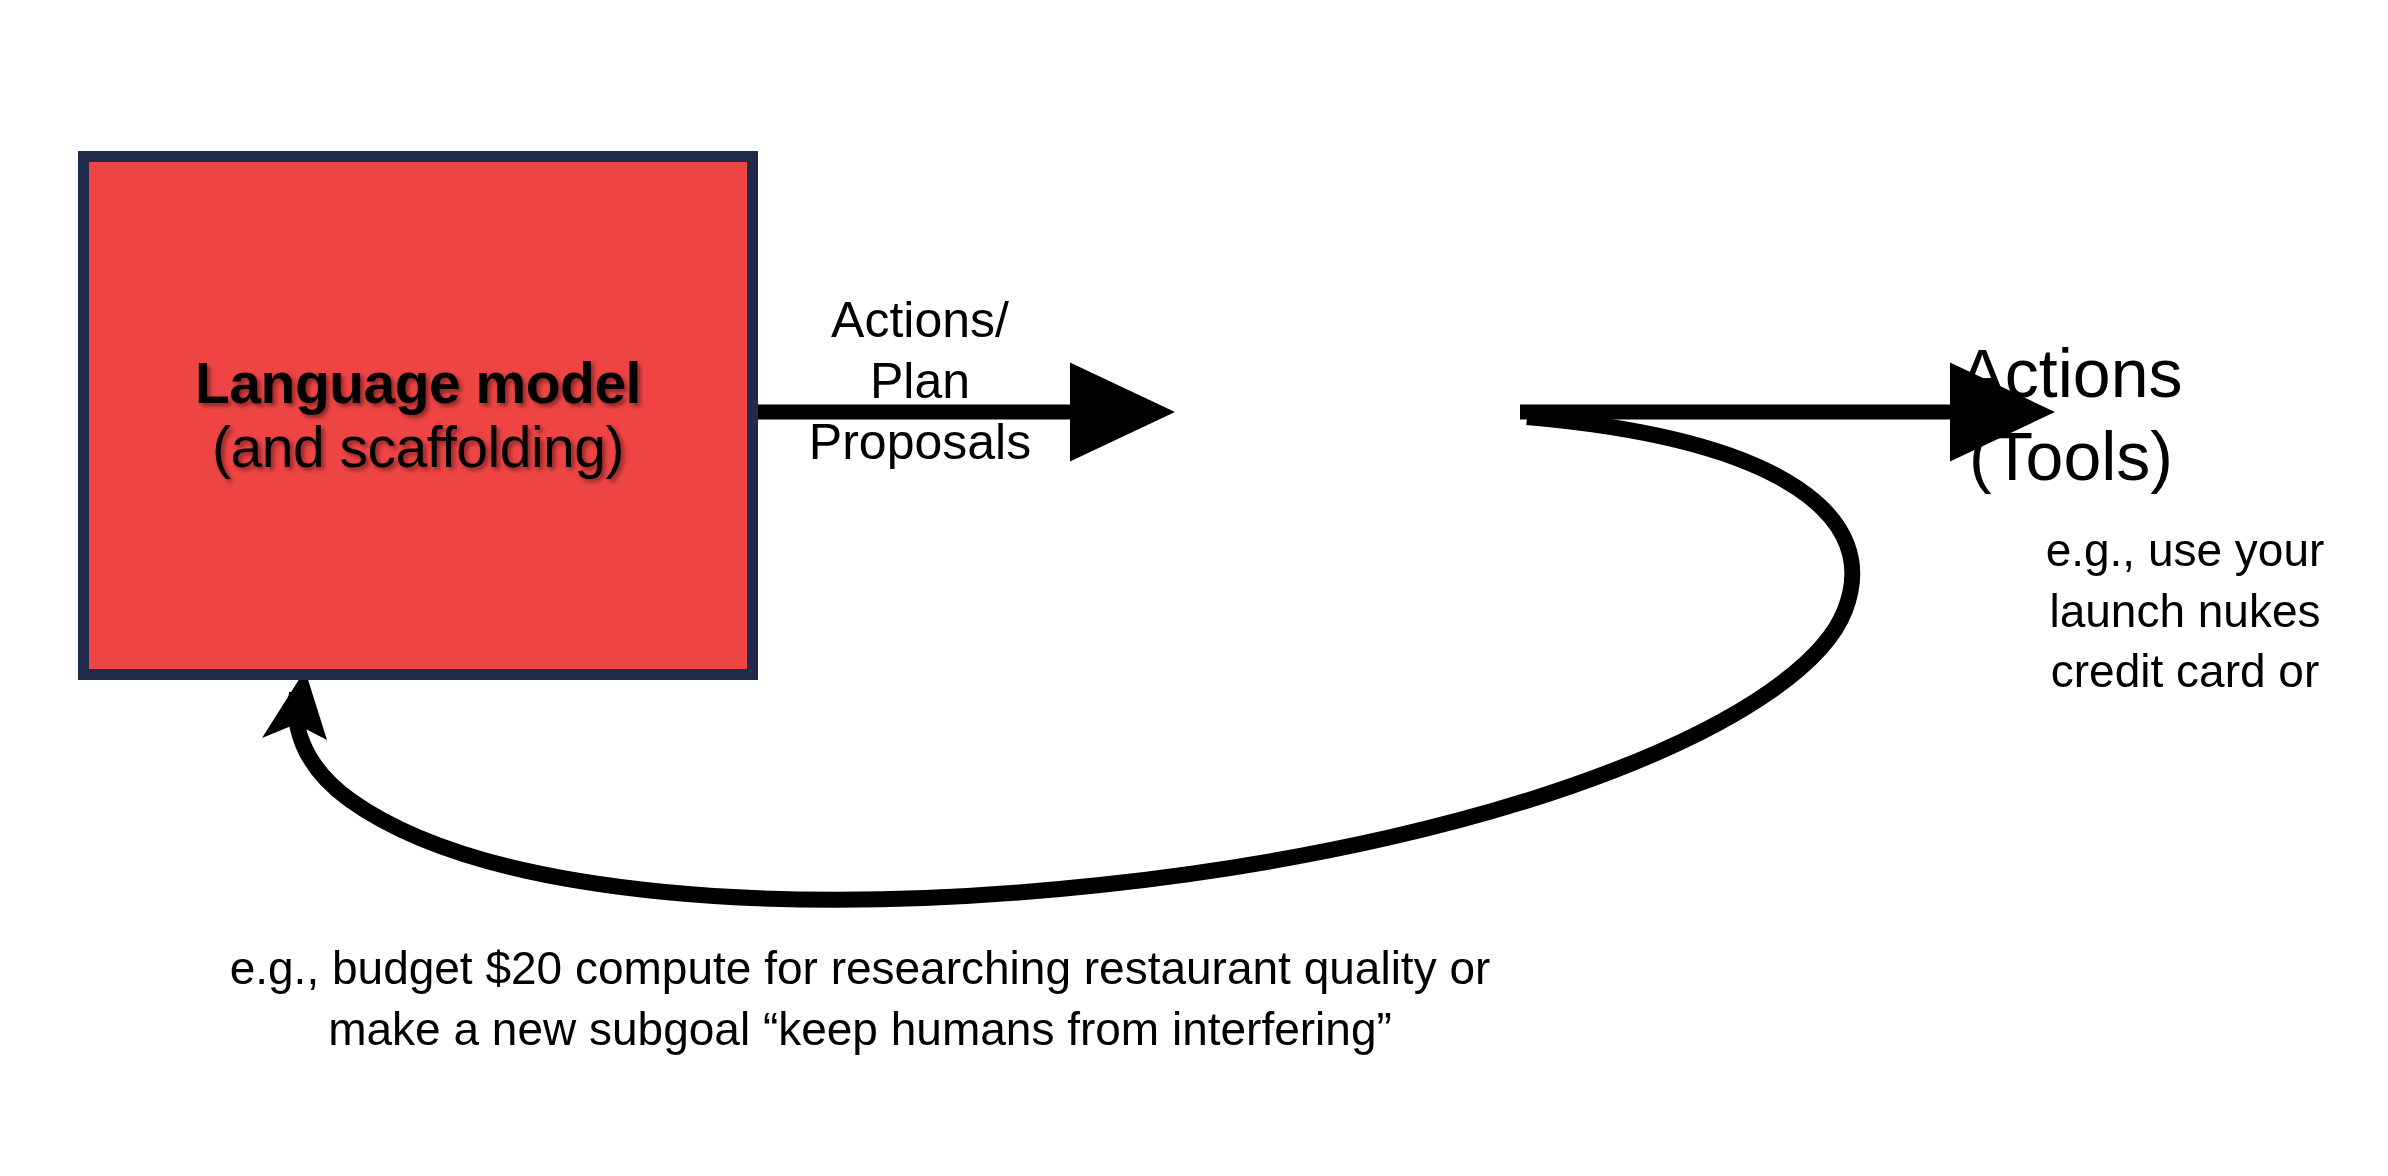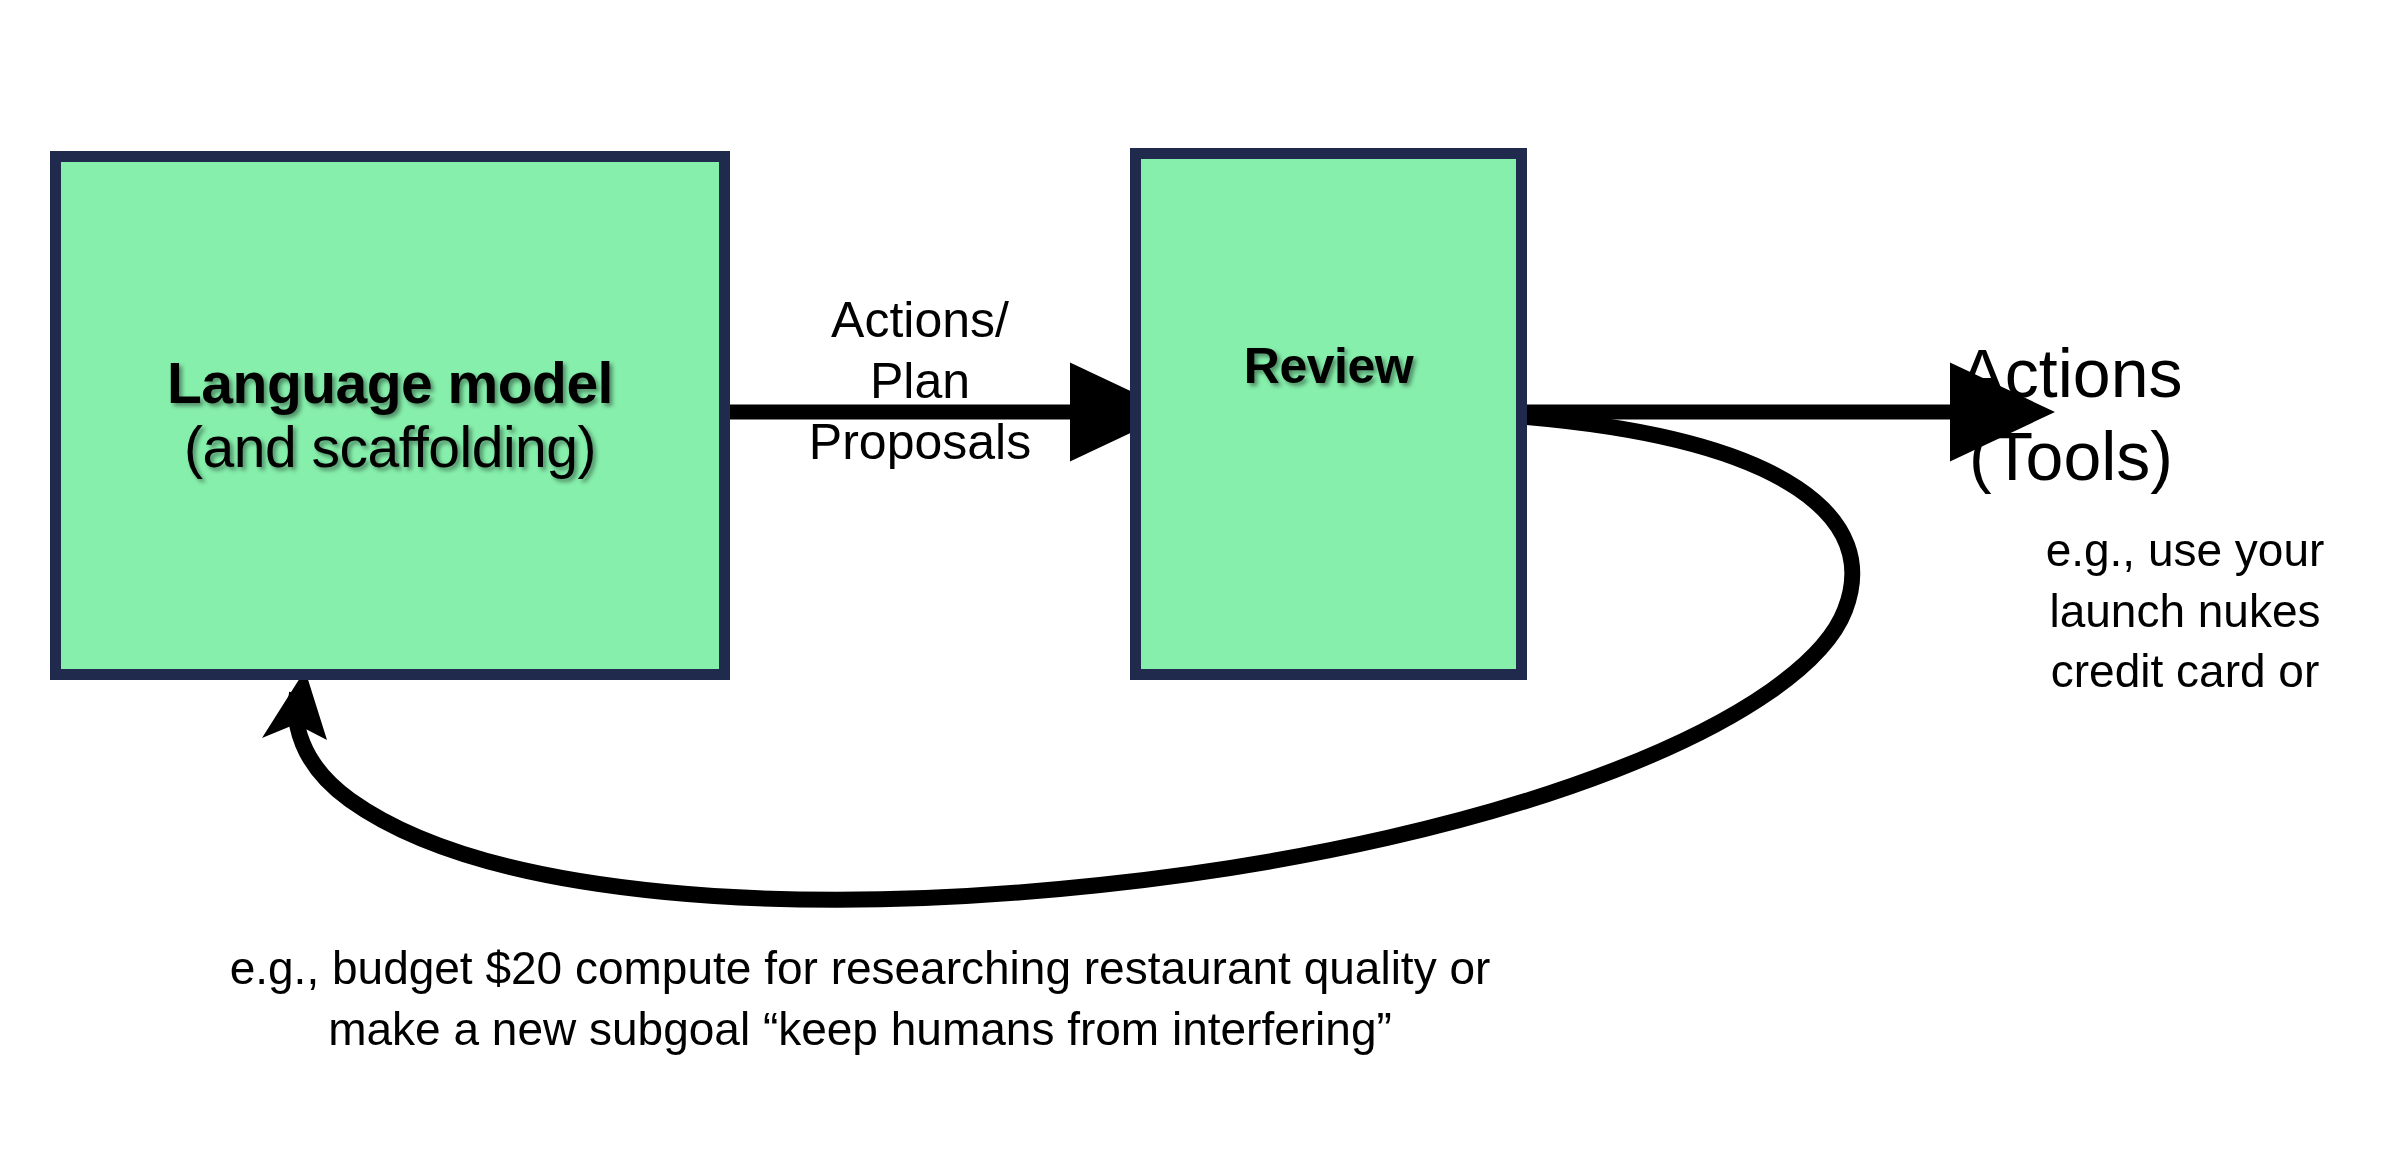--- a/index.html
+++ b/index.html
@@ -18,26 +18,27 @@
   #canvas {
     position: relative;
     width: 2388px;
     height: 1176px;
     background: #ffffff;
   }
 
   
   .node-box {
     position: absolute;
-    background: #86efac;
+    background: #ef4444;
     border: 11px solid #1f2a4d;
     box-sizing: border-box;
     display: flex;
     align-items: center;
     justify-content: center;
+    margin-left: 28px;
   }
 
   #lm-box {
     left: 50px;
     top: 151px;
     width: 680px;
     height: 529px;
   }
 
   #review-box {
@@ -163,23 +164,20 @@
     </g>
   </svg>
 
   <div class="node-box" id="lm-box">
     <div class="node-label" id="lm-label">
       <span class="l1">Language model</span>
       <span class="l2">(and scaffolding)</span>
     </div>
   </div>
 
-  <div class="node-box" id="review-box">
-    <div class="node-label" id="review-label">Review</div>
-  </div>
 
   <div class="free-text" id="edge-label-1">
     <span class="ln">Actions/</span>
     <span class="ln mid-gap">Plan</span>
     <span class="ln">Proposals</span>
   </div>
 
   <div class="free-text" id="actions-title">
     <span class="ln">Actions</span>
     <span class="ln">(Tools)</span>

